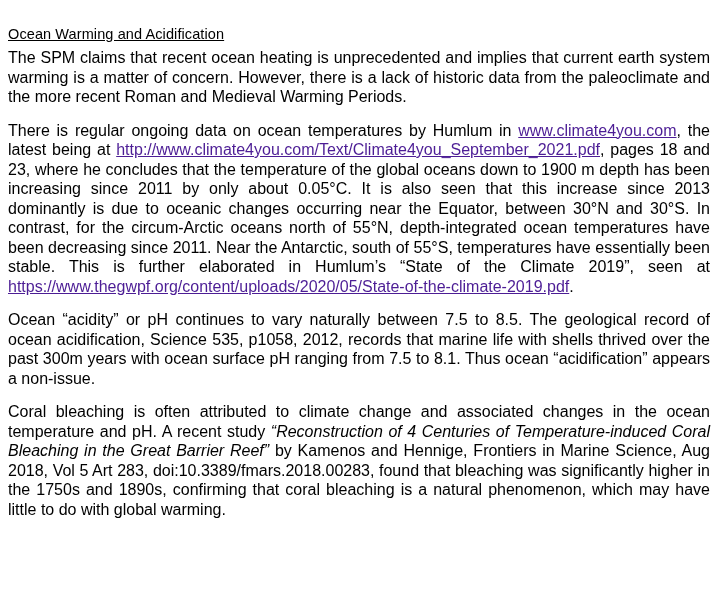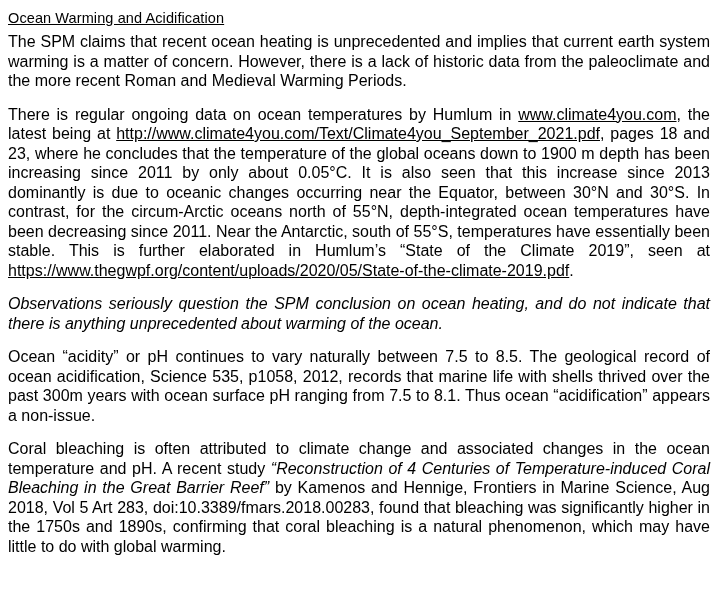--- a/index.html
+++ b/index.html
@@ -11,21 +11,21 @@
     width: 720px;
     height: 615px;
     font-family: "Liberation Sans", sans-serif;
     color: #000000;
     overflow: hidden;
   }
   .page {
     width: 720px;
     height: 510px;
     box-sizing: border-box;
-    padding: 10px 10px 0 8px;
+    padding: 26px 10px 0 8px;
     position: relative;
   }
   .heading {
     font-size: 14.5px;
     font-weight: normal;
     text-decoration: underline;
     margin: 0 0 6px 0;
     letter-spacing: 0.1px;
   }
   p.para {
@@ -36,39 +36,38 @@
     text-justify: inter-word;
     hyphens: none;
   }
   p.para:last-child {
     margin-bottom: 0;
   }
   .italic {
     font-style: italic;
   }
   .link {
-    color: #000000;
+    color: #4c1d95;
     text-decoration: underline;
     cursor: pointer;
   }
   .para-italic-block {
     font-style: italic;
     text-align: left;
   }
 </style>
 </head>
 <body>
 
 <div class="page">
 
   <div class="heading">Ocean Warming and Acidification</div>
 
   <p class="para"><span>The SPM claims that recent ocean heating is unprecedented and implies that current earth system warming is a matter of concern. However, there is a lack of historic data from the paleoclimate and the more recent Roman and Medieval Warming Periods.</span></p>
 
   <p class="para"><span>There is regular ongoing data on ocean temperatures by Humlum in </span><a class="link">www.climate4you.com</a><span>, the latest being at </span><a class="link">http://www.climate4you.com/Text/Climate4you_September_2021.pdf</a><span>, pages 18 and 23, where he concludes that the temperature of the global oceans down to 1900 m depth has been increasing since 2011 by only about 0.05°C. It is also seen that this increase since 2013 dominantly is due to oceanic changes occurring near the Equator, between 30°N and 30°S. In contrast, for the circum-Arctic oceans north of 55°N, depth-integrated ocean temperatures have been decreasing since 2011. Near the Antarctic, south of 55°S, temperatures have essentially been stable. This is further elaborated in Humlum’s “State of the Climate 2019”, seen at </span><a class="link">https://www.thegwpf.org/content/uploads/2020/05/State-of-the-climate-2019.pdf</a><span>.</span></p>
 
-  <p class="para para-italic-block"><span>Observations seriously question the SPM conclusion on ocean heating, and do not indicate that there is anything unprecedented about warming of the ocean.</span></p>
 
   <p class="para"><span>Ocean “acidity” or pH continues to vary naturally between 7.5 to 8.5. The geological record of ocean acidification, Science 535, p1058, 2012, records that marine life with shells thrived over the past 300m years with ocean surface pH ranging from 7.5 to 8.1. Thus ocean “acidification” appears a non-issue.</span></p>
 
   <p class="para"><span>Coral bleaching is often attributed to climate change and associated changes in the ocean temperature and pH. A recent study </span><span class="italic">“Reconstruction of 4 Centuries of Temperature-induced Coral Bleaching in the Great Barrier Reef”</span><span> by Kamenos and Hennige, Frontiers in Marine Science, Aug 2018, Vol 5 Art 283, doi:10.3389/fmars.2018.00283, found that bleaching was significantly higher in the 1750s and 1890s, confirming that coral bleaching is a natural phenomenon, which may have little to do with global warming.</span></p>
 
 </div>
 
 </body></html>

